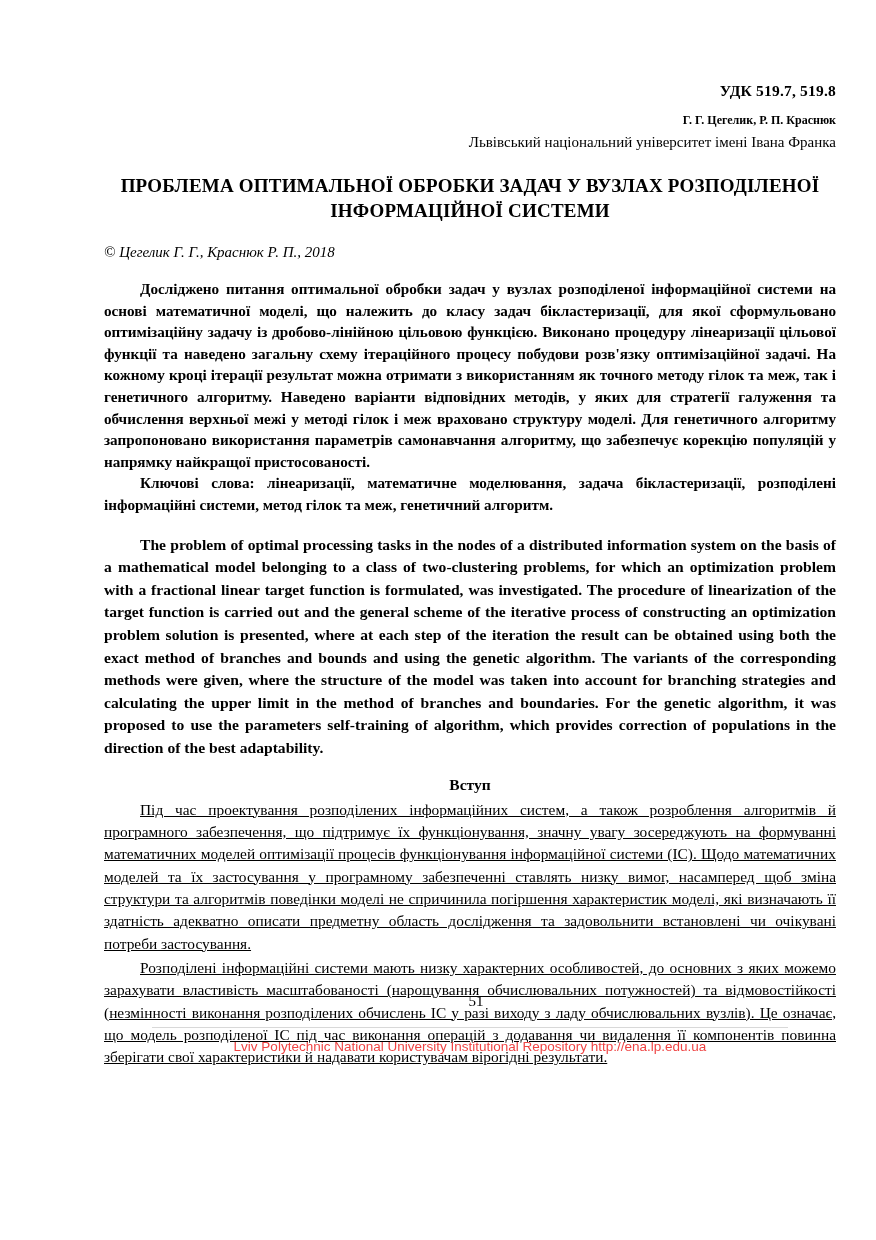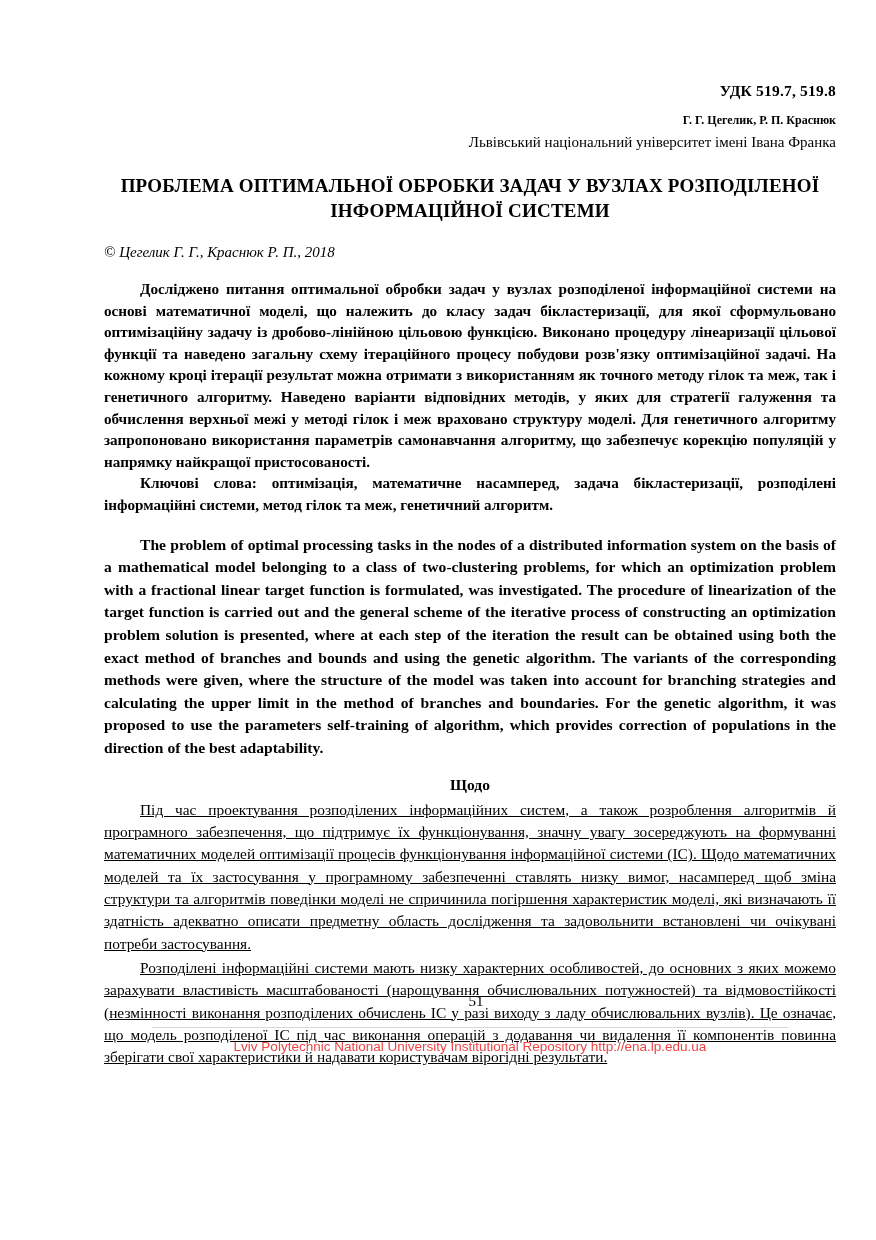--- a/index.html
+++ b/index.html
@@ -129,26 +129,26 @@
   <div class="authors">Г. Г. Цегелик, Р. П. Краснюк</div>
 
   <div class="affiliation">Львівський національний університет імені Івана Франка</div>
 
   <div class="title">ПРОБЛЕМА ОПТИМАЛЬНОЇ ОБРОБКИ ЗАДАЧ У ВУЗЛАХ РОЗПОДІЛЕНОЇ ІНФОРМАЦІЙНОЇ СИСТЕМИ</div>
 
   <div class="copyright">© Цегелик Г. Г., Краснюк Р. П., 2018</div>
 
   <div class="abstract">Досліджено питання оптимальної обробки задач у вузлах розподіленої інформаційної системи на основі математичної моделі, що належить до класу задач бікластеризації, для якої сформульовано оптимізаційну задачу із дробово-лінійною цільовою функцією. Виконано процедуру лінеаризації цільової функції та наведено загальну схему ітераційного процесу побудови розв'язку оптимізаційної задачі. На кожному кроці ітерації результат можна отримати з використанням як точного методу гілок та меж, так і генетичного алгоритму. Наведено варіанти відповідних методів, у яких для стратегії галуження та обчислення верхньої межі у методі гілок і меж враховано структуру моделі. Для генетичного алгоритму запропоновано використання параметрів самонавчання алгоритму, що забезпечує корекцію популяцій у напрямку найкращої пристосованості.</div>
 
-  <div class="abstract second">Ключові слова: оптимізація, математичне насамперед, задача бікластеризації, розподілені інформаційні системи, метод гілок та меж, генетичний алгоритм.</div>
+  <div class="abstract second">Ключові слова: лінеаризації, математичне моделювання, задача бікластеризації, розподілені інформаційні системи, метод гілок та меж, генетичний алгоритм.</div>
 
   <div class="abstract-en">The problem of optimal processing tasks in the nodes of a distributed information system on the basis of a mathematical model belonging to a class of two-clustering problems, for which an optimization problem with a fractional linear target function is formulated, was investigated. The procedure of linearization of the target function is carried out and the general scheme of the iterative process of constructing an optimization problem solution is presented, where at each step of the iteration the result can be obtained using both the exact method of branches and bounds and using the genetic algorithm. The variants of the corresponding methods were given, where the structure of the model was taken into account for branching strategies and calculating the upper limit in the method of branches and boundaries. For the genetic algorithm, it was proposed to use the parameters self-training of algorithm, which provides correction of populations in the direction of the best adaptability.</div>
 
 
-  <div class="section-heading">Щодо</div>
+  <div class="section-heading">Вступ</div>
 
   <p class="body-par">Під час проектування розподілених інформаційних систем, а також розроблення алгоритмів й програмного забезпечення, що підтримує їх функціонування, значну увагу зосереджують на формуванні математичних моделей оптимізації процесів функціонування інформаційної системи (ІС). Щодо математичних моделей та їх застосування у програмному забезпеченні ставлять низку вимог, насамперед щоб зміна структури та алгоритмів поведінки моделі не спричинила погіршення характеристик моделі, які визначають її здатність адекватно описати предметну область дослідження та задовольнити встановлені чи очікувані потреби застосування.</p>
 
   <p class="body-par">Розподілені інформаційні системи мають низку характерних особливостей, до основних з яких можемо зарахувати властивість масштабованості (нарощування обчислювальних потужностей) та відмовостійкості (незмінності виконання розподілених обчислень ІС у разі виходу з ладу обчислювальних вузлів). Це означає, що модель розподіленої ІС під час виконання операцій з додавання чи видалення її компонентів повинна зберігати свої характеристики й надавати користувачам вірогідні результати.</p>
 
   <div class="page-number">51</div>
 
   <div class="rule"></div>
 
   <div class="footer-bar">Lviv Polytechnic National University Institutional Repository http://ena.lp.edu.ua</div>

